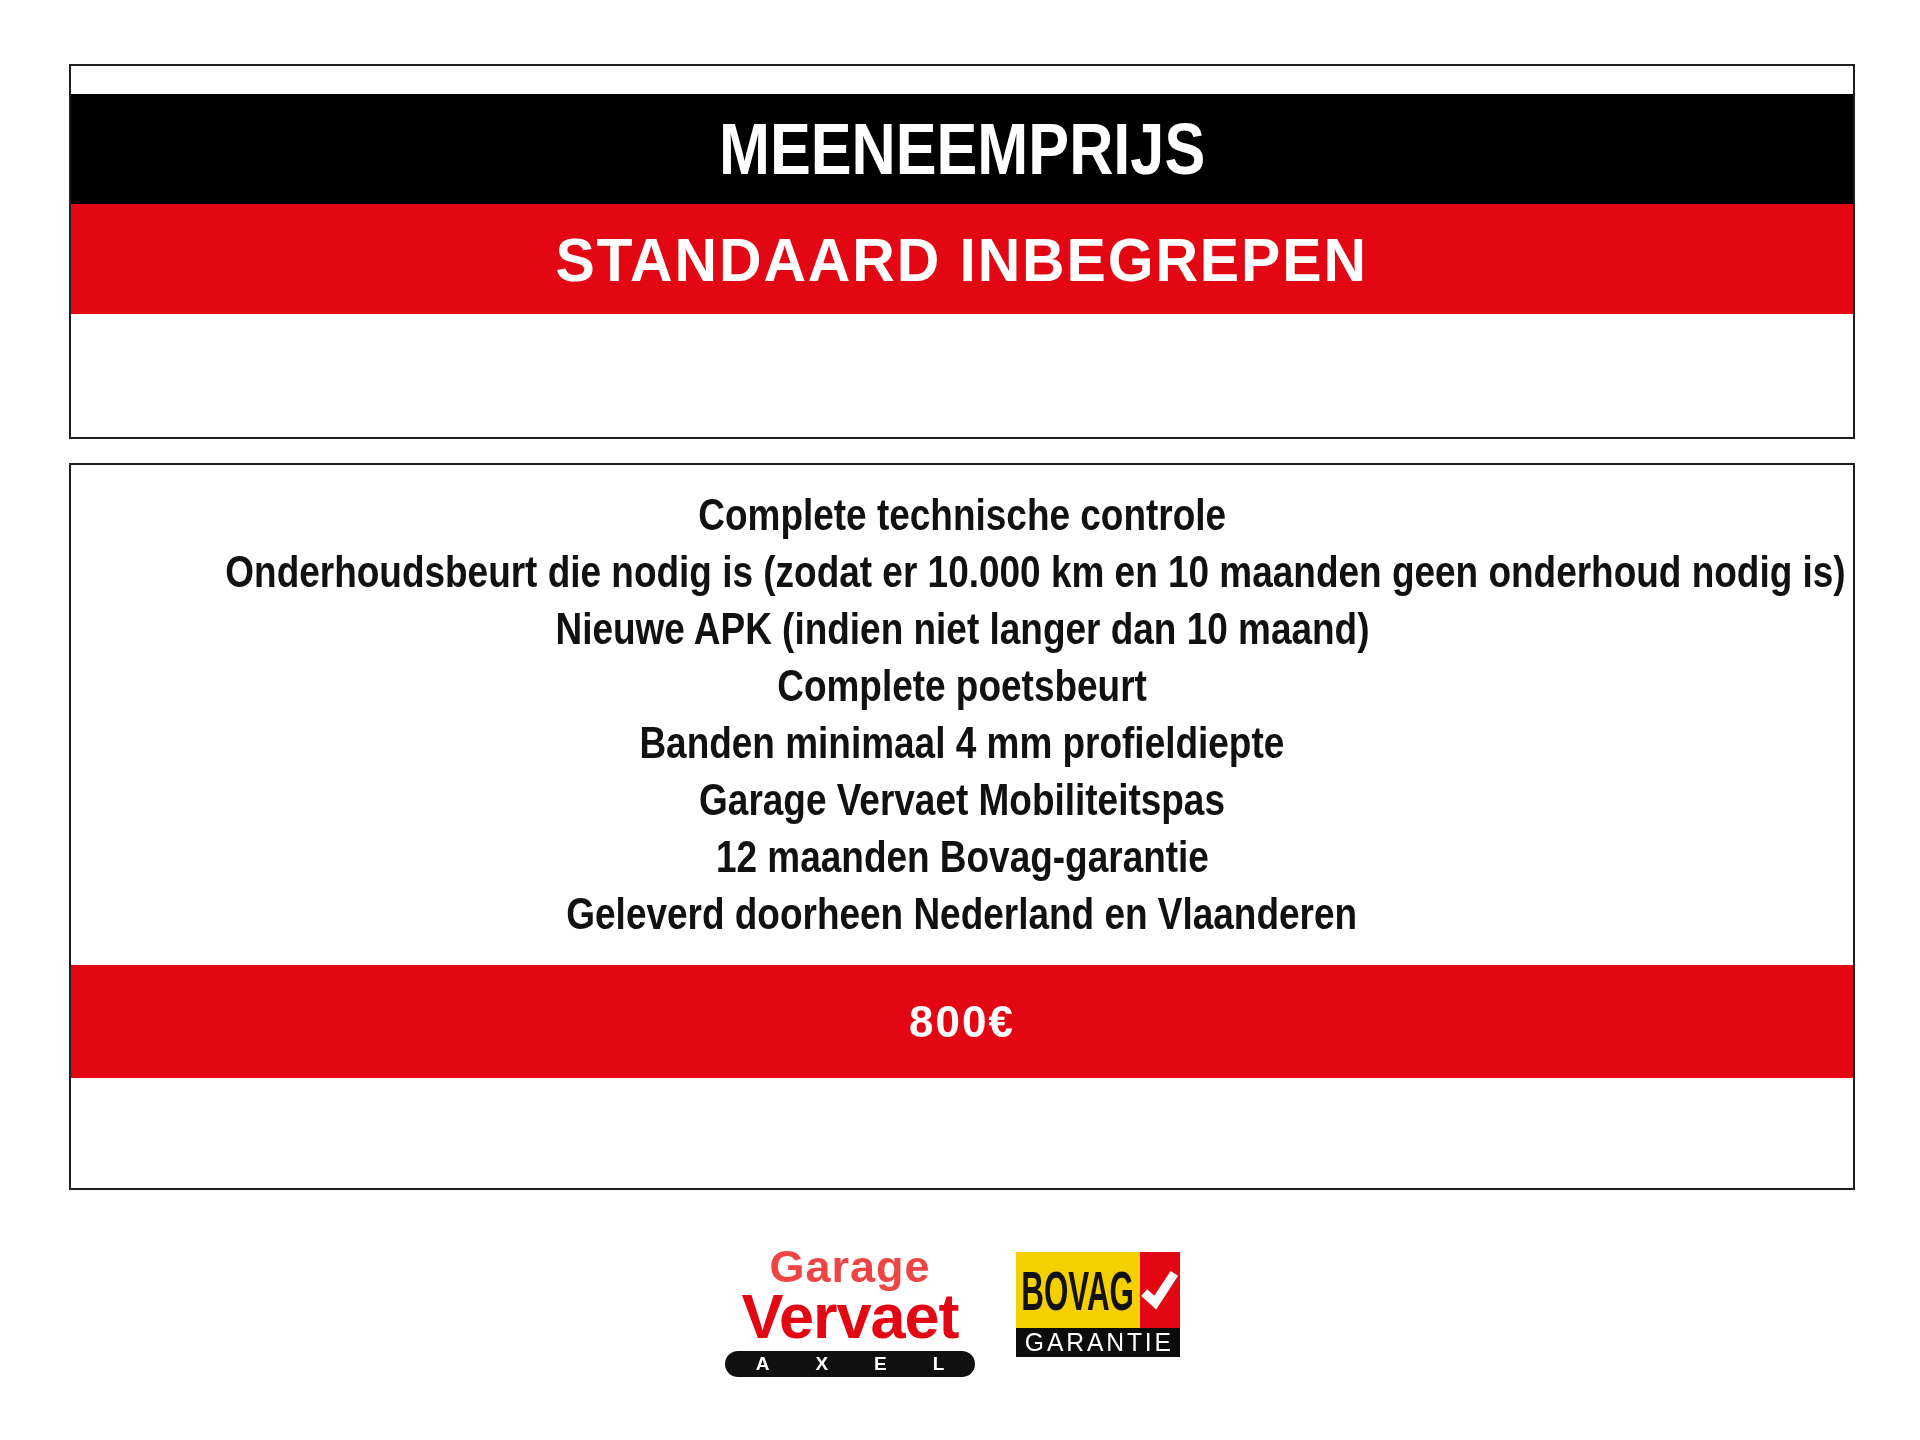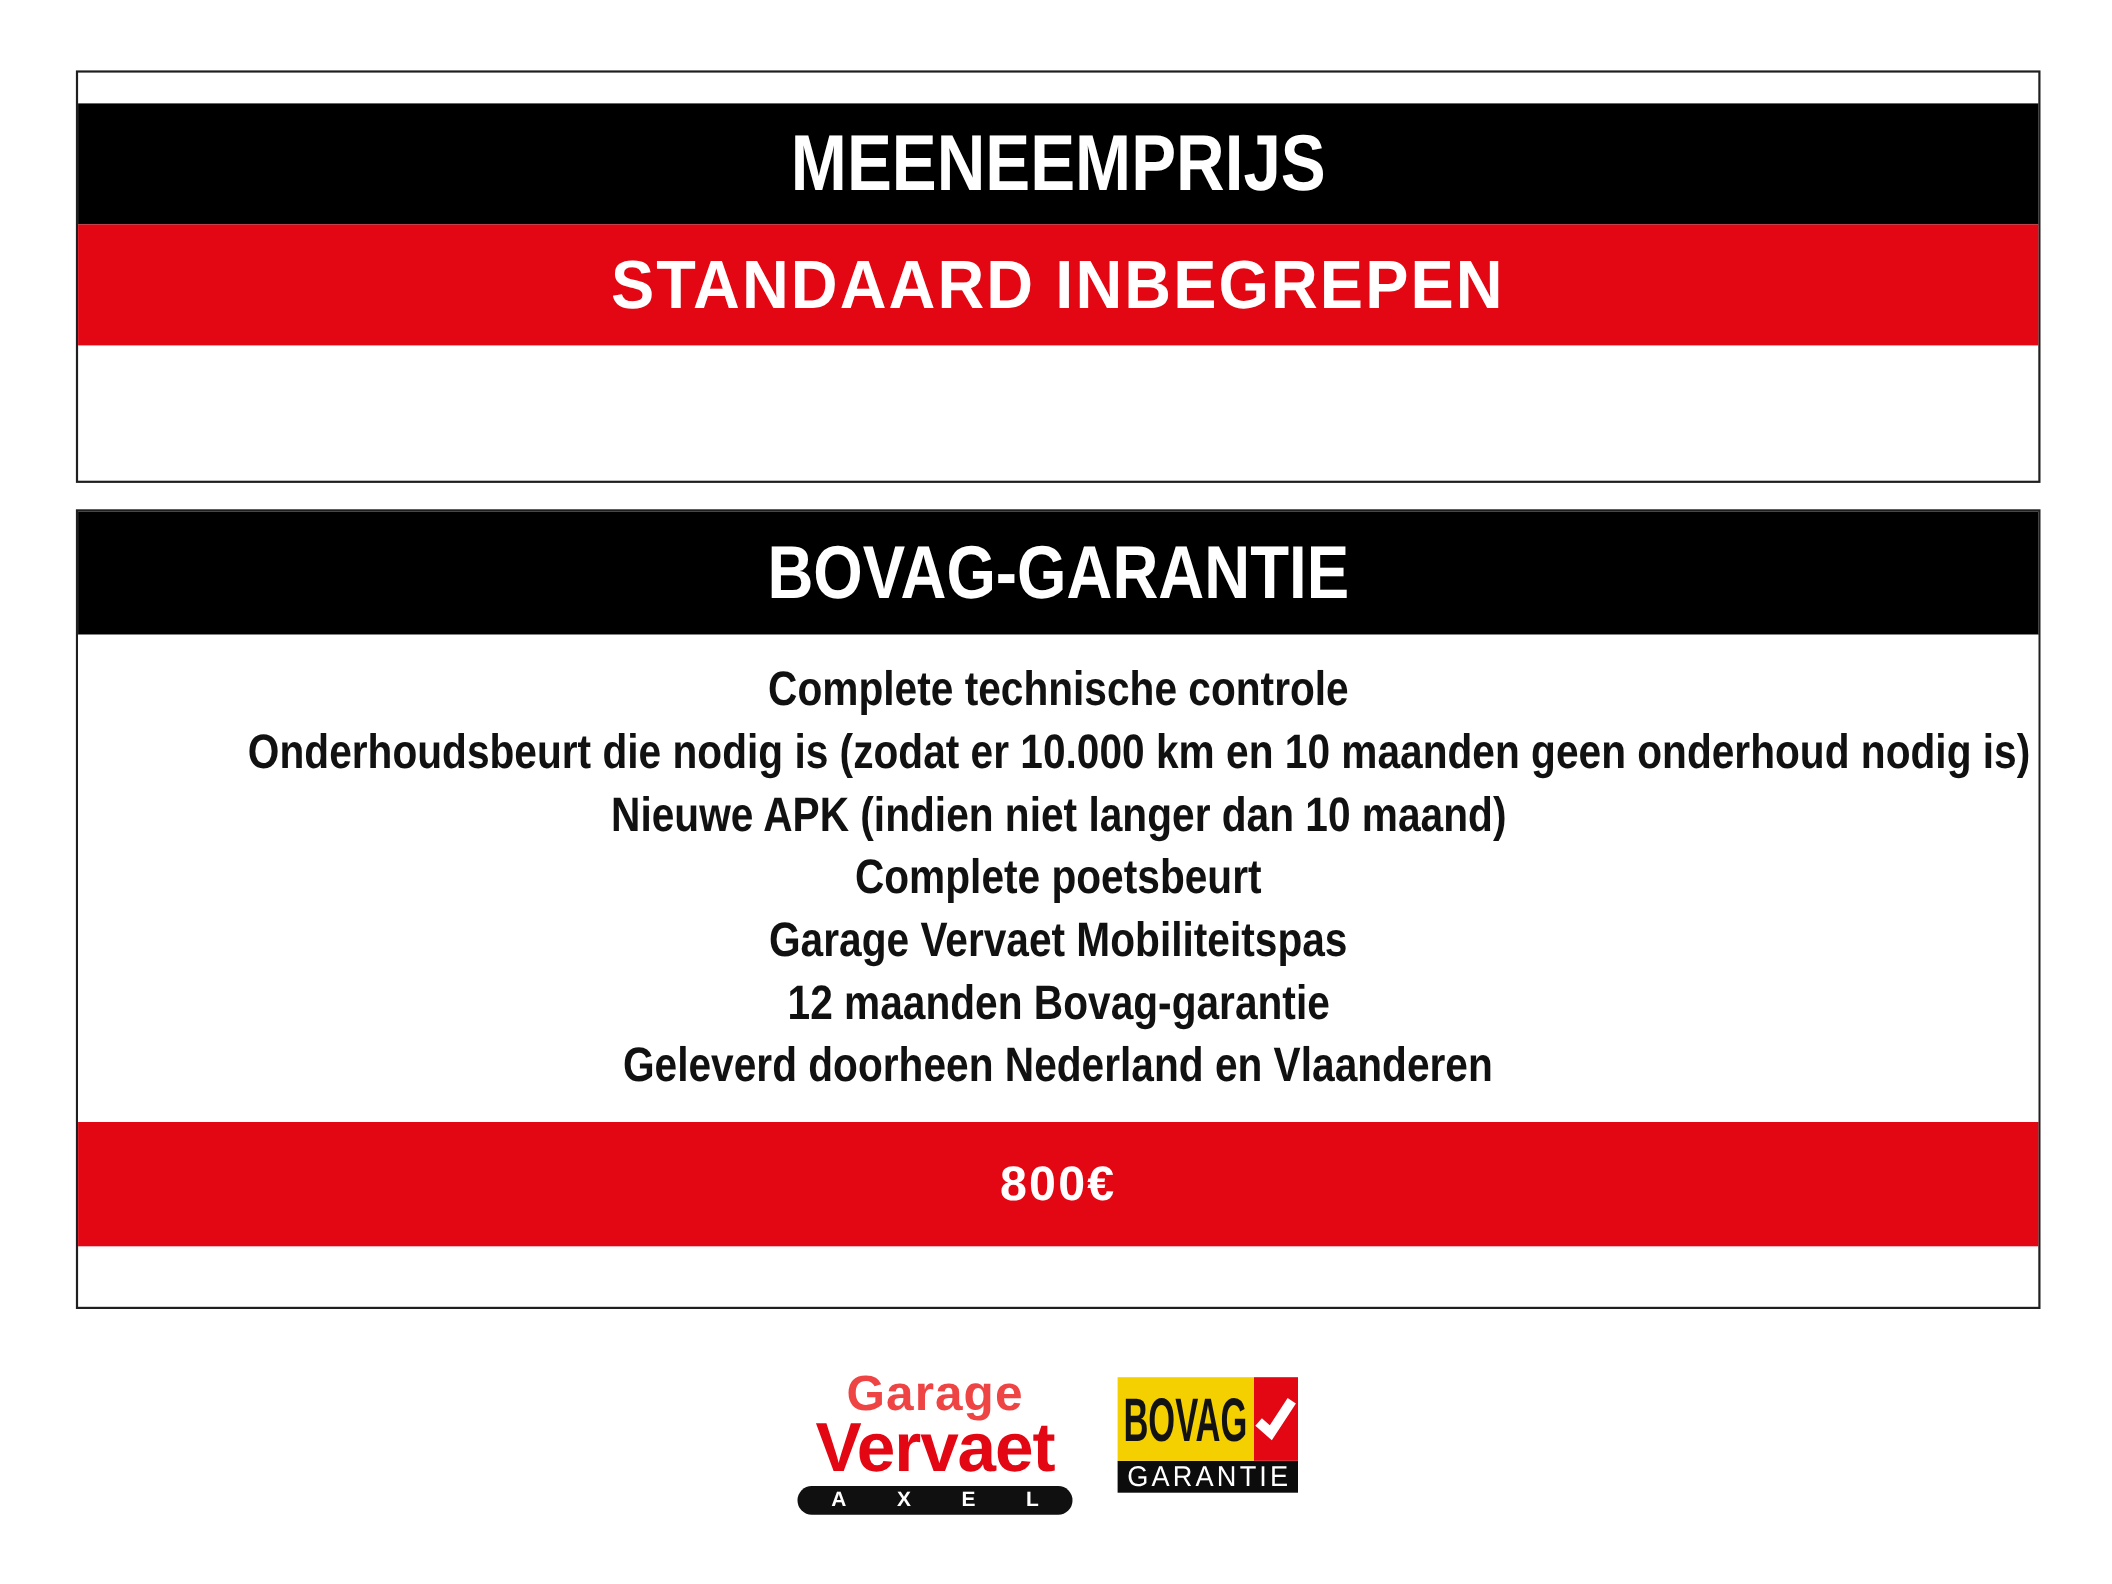--- a/index.html
+++ b/index.html
@@ -175,28 +175,26 @@
   <div class="table" id="table1">
     <div class="bar black" id="t1-header">
       <span class="bar-text">MEENEEMPRIJS</span>
     </div>
     <div class="bar red" id="t1-footer">
       <span class="bar-text">STANDAARD INBEGREPEN</span>
     </div>
   </div>
 
   <div class="table" id="table2">
-    <div class="bar black" id="t2-header">
-      <span class="bar-text">BOVAG-GARANTIE</span>
-    </div>
     <div class="white-section" id="t2-body">
       <div class="line"><span>Complete technische controle</span></div>
       <div class="line"><span>Onderhoudsbeurt die nodig is (zodat er 10.000 km en 10 maanden geen onderhoud nodig is)</span></div>
       <div class="line"><span>Nieuwe APK (indien niet langer dan 10 maand)</span></div>
       <div class="line"><span>Complete poetsbeurt</span></div>
+      <div class="line"><span>Banden minimaal 4 mm profieldiepte</span></div>
       <div class="line"><span>Garage Vervaet Mobiliteitspas</span></div>
       <div class="line"><span>12 maanden Bovag-garantie</span></div>
       <div class="line"><span>Geleverd doorheen Nederland en Vlaanderen</span></div>
     </div>
     <div class="bar red" id="t2-footer">
       <span class="bar-text">800€</span>
     </div>
   </div>
 
   <div class="garage-logo">

